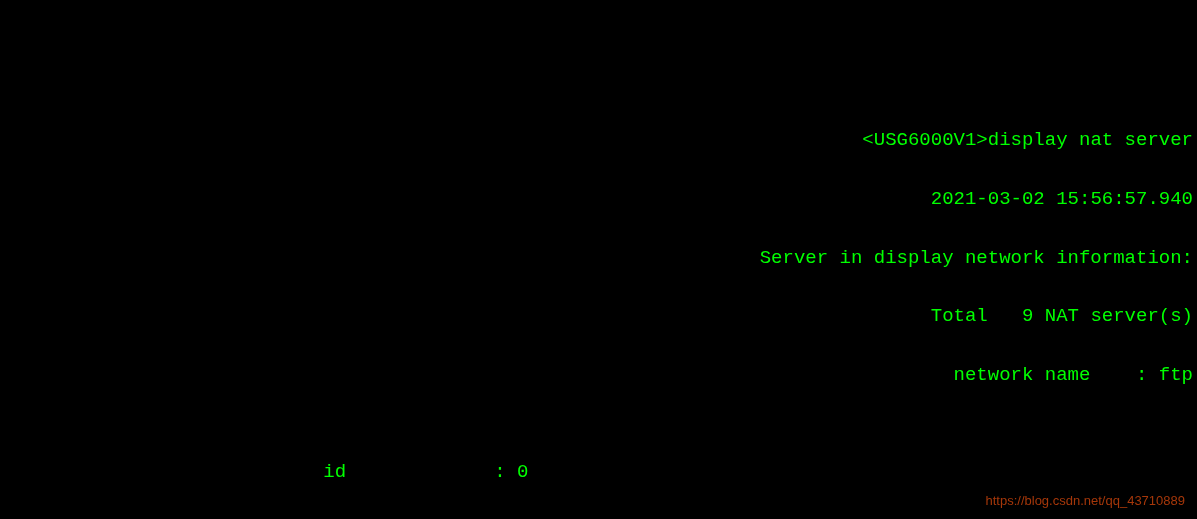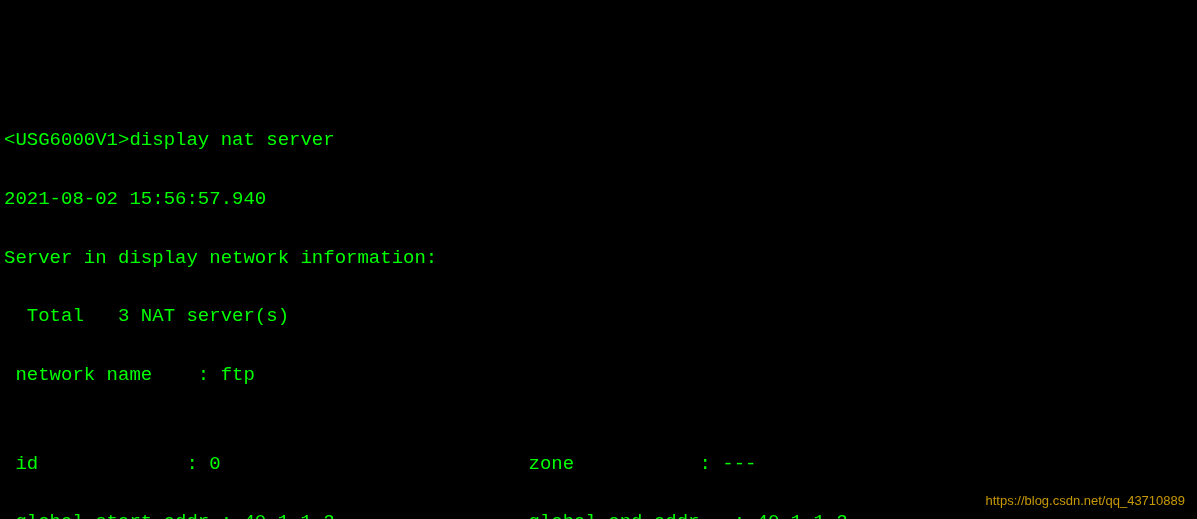--- a/index.html
+++ b/index.html
@@ -13,43 +13,43 @@
       width: 1197px;
       height: 519px;
       position: relative;
       white-space: pre;
       overflow: hidden;
     }
     .watermark {
       position: absolute;
       bottom: 8px;
       right: 12px;
-      color: #eab308;
+      color: #c2410c;
       font-family: Arial, sans-serif;
       font-size: 13px;
       white-space: normal;
       opacity: 0.85;
     }
-    .line { display: block; }
+    .line { display: block; text-align: right; }
     .cols { display: flex; }
-    .left  { width: 46ch; display: inline-block; }
+    .left  { width: 46ch; display: inline-block; margin-top: 8px; }
     .right { display: inline-block; }
   </style>
 </head>
 <body>
 
 
 
 <div class="line"><span>&lt;USG6000V1&gt;</span><span>display nat server</span></div>
-<div class="line">2021-08-02 15:56:57.940</div>
+<div class="line">2021-03-02 15:56:57.940</div>
 <div class="line">Server in display network information:</div>
-<div class="line">  Total   3 NAT server(s)</div>
+<div class="line">  Total   9 NAT server(s)</div>
 <div class="line"> network name    : ftp</div>
 
-<div class="line cols"><span class="left"> id             : 0</span><span class="right">zone           : ---</span></div>
+<div class="line cols"><span class="left"> id             : 0</span></div>
 <div class="line cols"><span class="left"> global-start-addr : 40.1.1.2</span><span class="right">global-end-addr   : 40.1.1.2</span></div>
 
 
 
 
 
 
 
 
 

